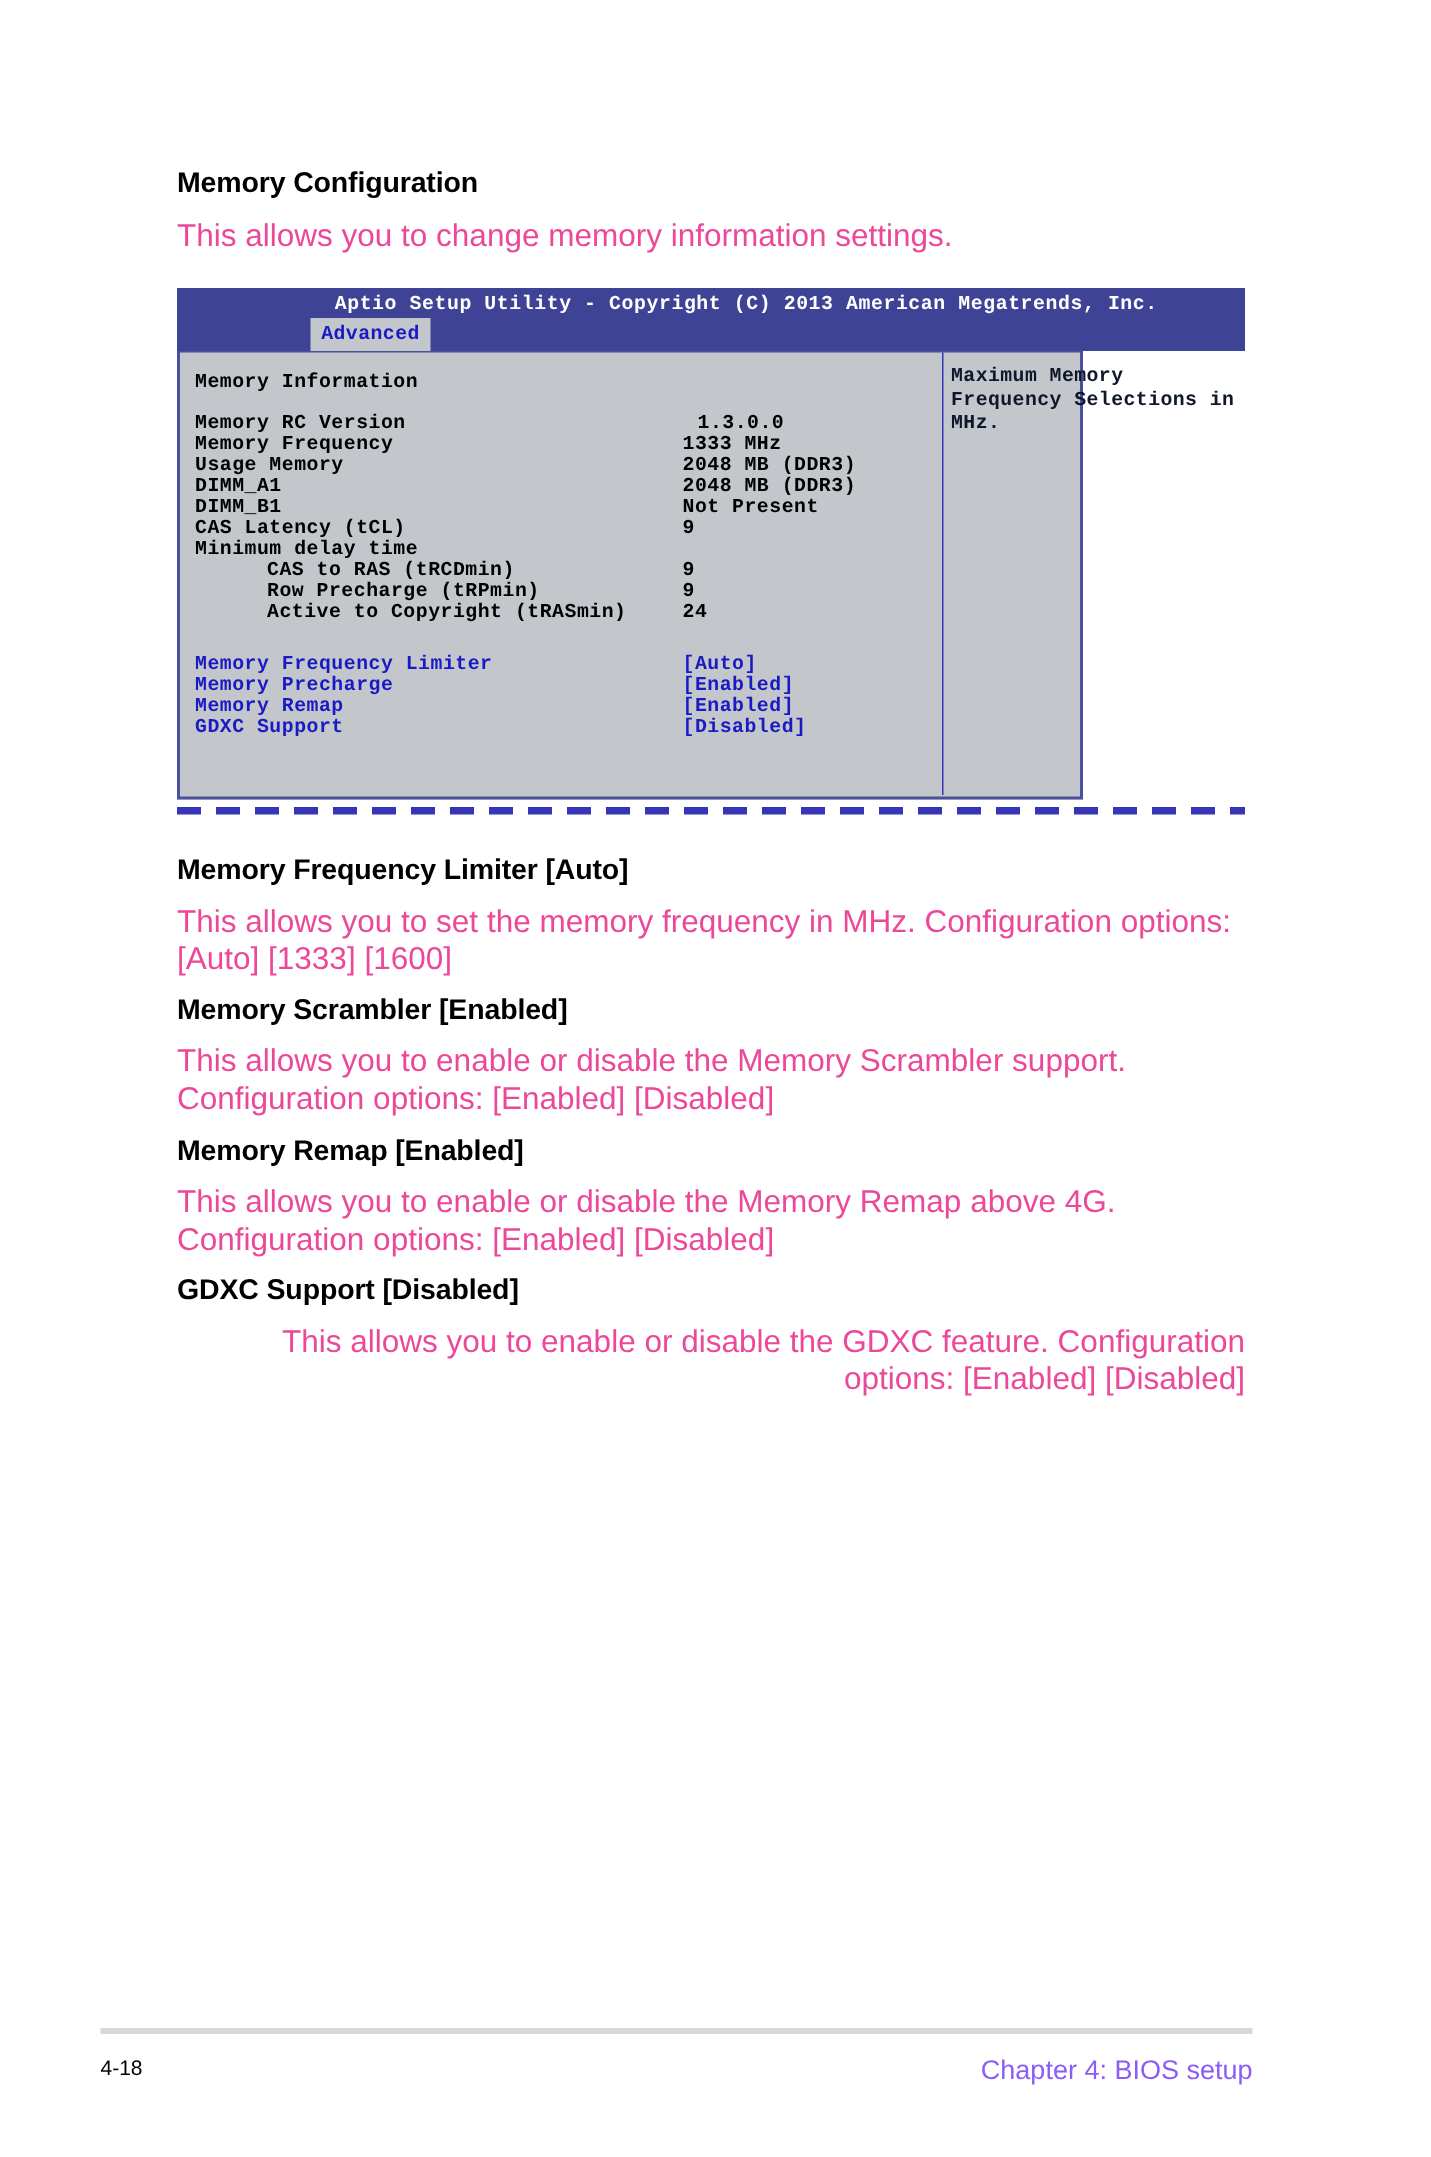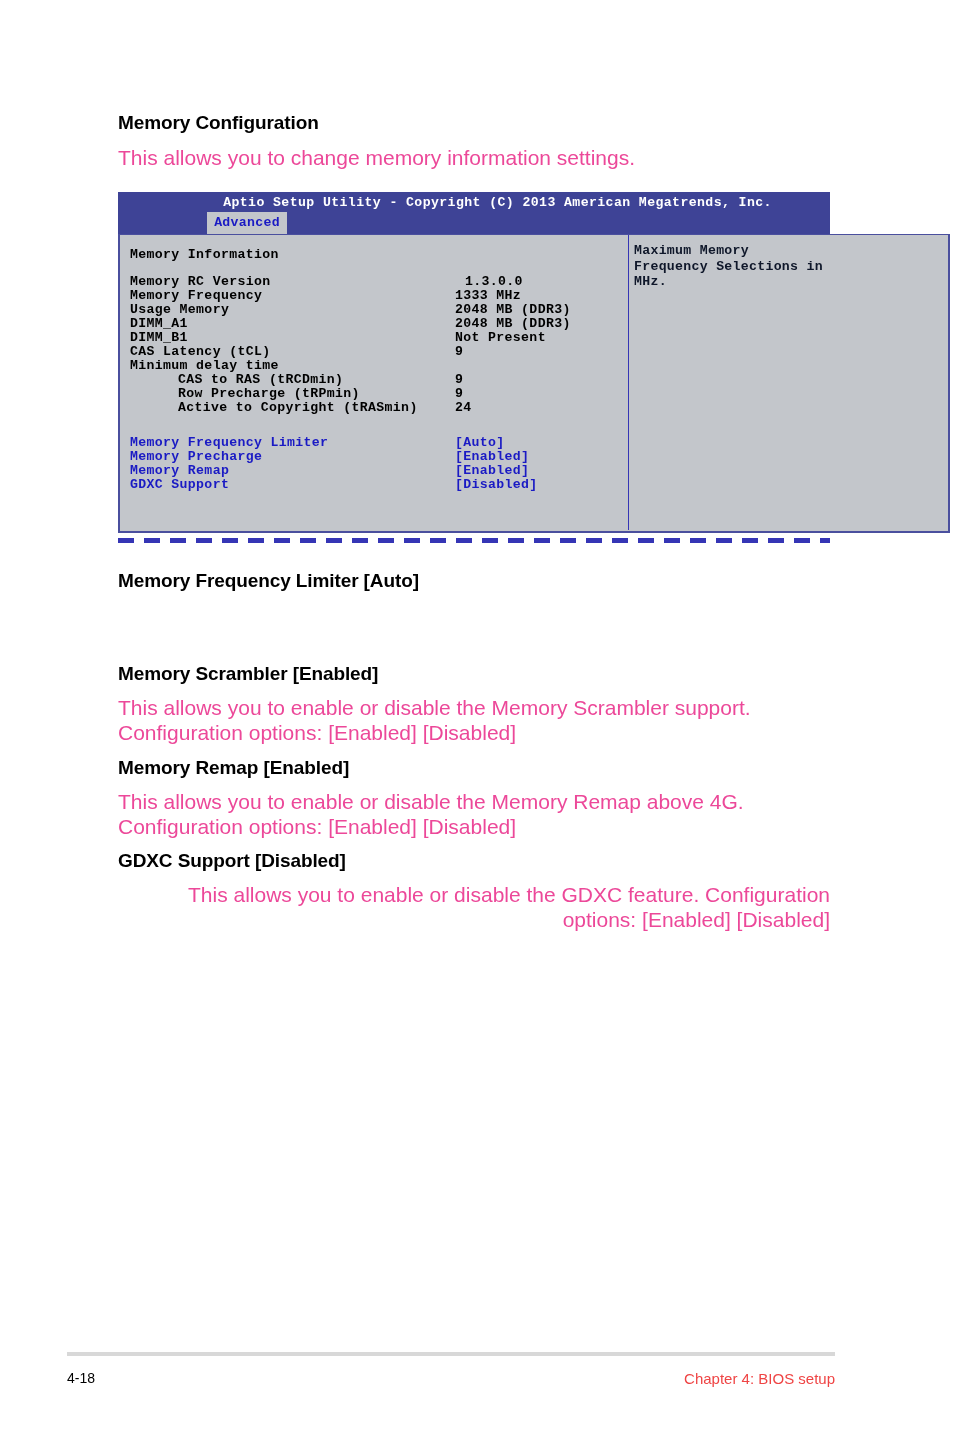--- a/index.html
+++ b/index.html
@@ -83,21 +83,21 @@
     color: #1a1ac4;
     text-align: center;
     line-height: 21px;
     letter-spacing: 0.3px;
   }
 
   .bios-body {
     position: absolute;
     left: 0;
     top: 42px;
-    width: 832px;
+    width: 604px;
     height: 299px;
     background: #c3c6cb;
     border: 2px solid #4a4f9e;
     border-top: 1px solid #4a4f9e;
   }
 
   .bios-divider {
     position: absolute;
     left: 508px;
     top: 0;
@@ -158,22 +158,22 @@
     position: absolute;
     left: 67px;
     top: 1370px;
     font-size: 14px;
     color: #000000;
   }
   .footer-right {
     position: absolute;
     right: 119px;
     top: 1370px;
-    font-size: 15px;
-    color: #ef4444;
+    font-size: 18px;
+    color: #8b5cf6;
     white-space: nowrap;
   }
 </style>
 </head>
 <body>
 
 <div class="page">
 
   <div class="doc-h2" style="top:112px;">Memory Configuration</div>
   <div class="doc-p" style="top:145px;">This allows you to change memory information settings.</div>
@@ -252,20 +252,21 @@
       </div>
 
       <div class="help">Maximum Memory Frequency Selections in MHz.</div>
 
     </div>
 
     <div class="bios-dashed"></div>
   </div>
 
   <div class="doc-h2" style="top:570px;">Memory Frequency Limiter [Auto]</div>
+  <div class="doc-p" style="top:602px;">This allows you to set the memory frequency in MHz. Configuration options: [Auto] [1333] [1600]</div>
 
   <div class="doc-h2" style="top:663px;">Memory Scrambler [Enabled]</div>
   <div class="doc-p" style="top:695px;">This allows you to enable or disable the Memory Scrambler support. Configuration options: [Enabled] [Disabled]</div>
 
   <div class="doc-h2" style="top:757px;">Memory Remap [Enabled]</div>
   <div class="doc-p" style="top:789px;">This allows you to enable or disable the Memory Remap above 4G. Configuration options: [Enabled] [Disabled]</div>
 
   <div class="doc-h2" style="top:850px;">GDXC Support [Disabled]</div>
   <div class="doc-p" style="top:882px;text-align:right;">This allows you to enable or disable the GDXC feature. Configuration options: [Enabled] [Disabled]</div>
 

